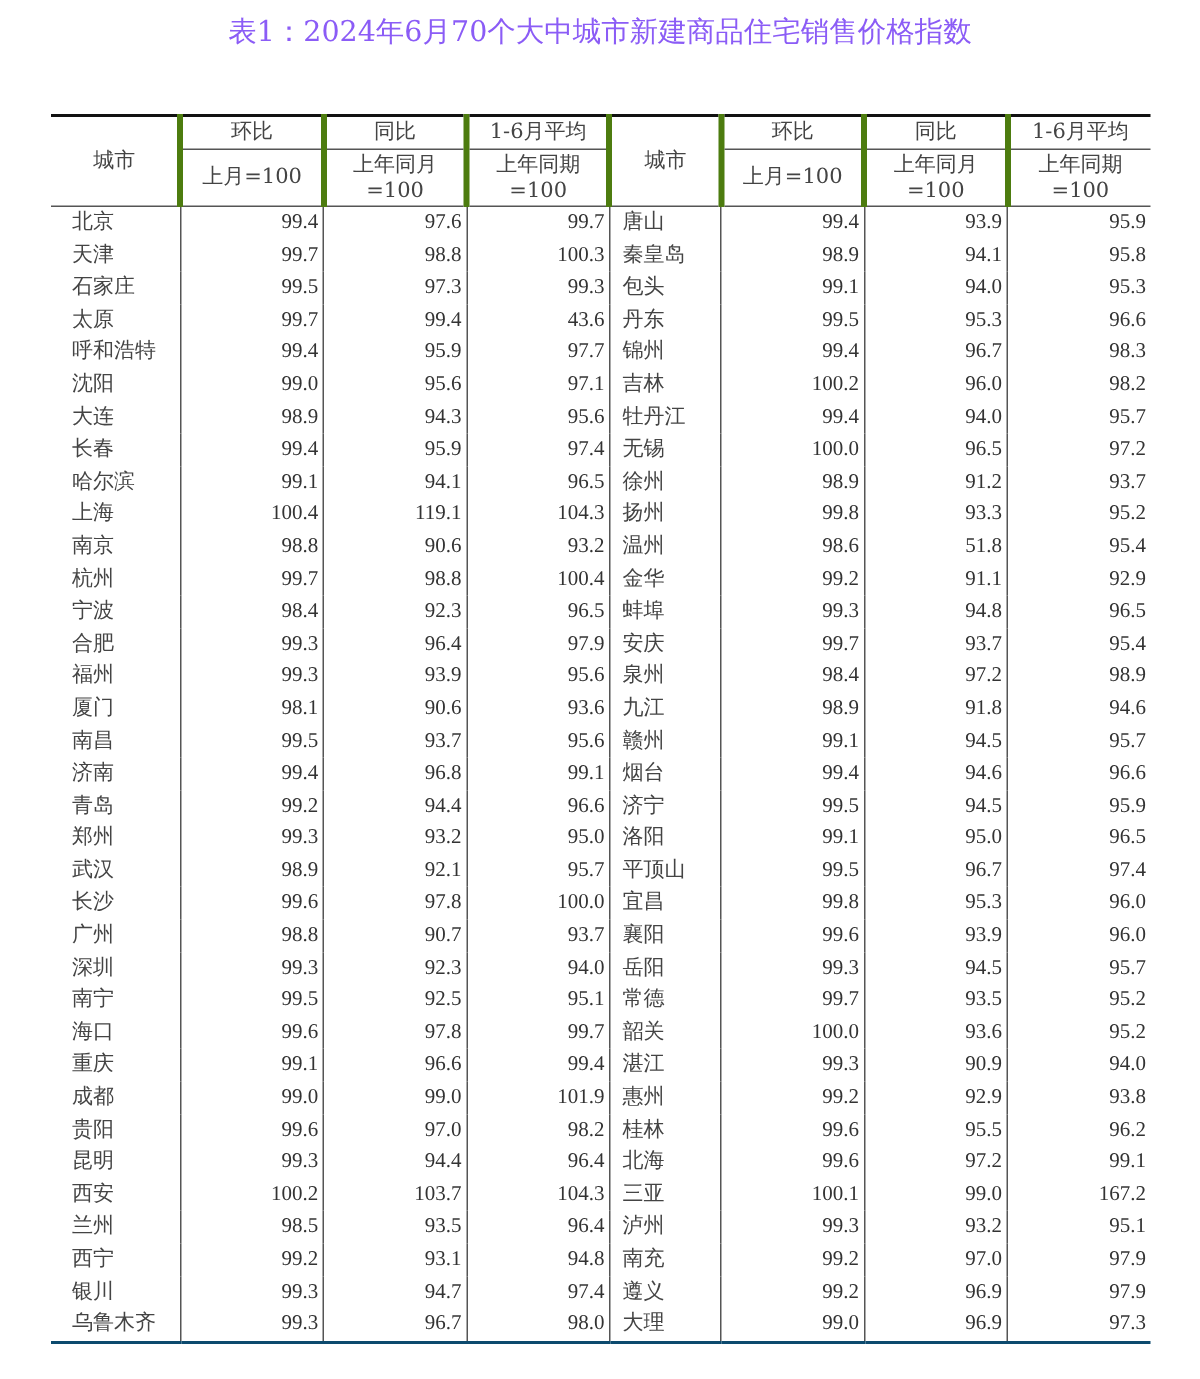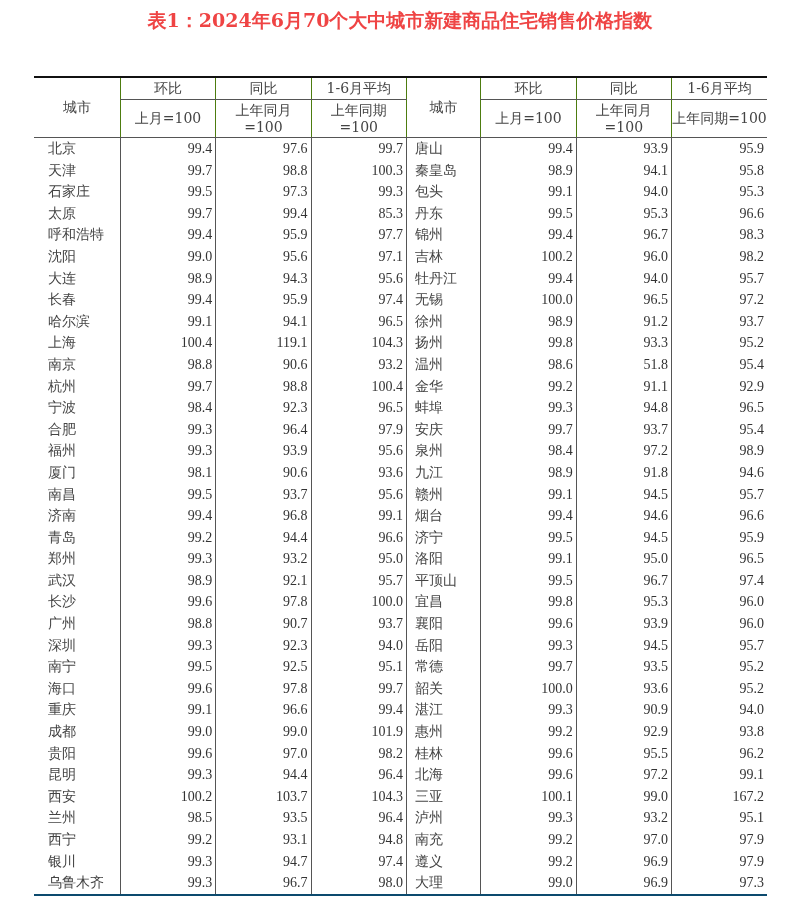--- a/index.html
+++ b/index.html
@@ -1,27 +1,27 @@
 <!DOCTYPE html>
 <html><head>
 <meta charset="utf-8">
 <style>
   html, body { margin: 0; padding: 0; background: #ffffff; }
   body { width: 800px; height: 919px; position: relative; overflow: hidden;
          font-family: "DejaVu Serif", "Liberation Serif", serif; color: #222; }
   .title { position: absolute; top: 8px; left: 0; width: 800px; text-align: center;
-           font-size: 19px; font-weight: bold; color: #ef4444; letter-spacing: 0px; }
+           font-size: 19px; font-weight: normal; color: #8b5cf6; letter-spacing: 0px; }
   table.idx { position: absolute; left: 34px; top: 76px; border-collapse: collapse;
               table-layout: fixed; width: 733px; }
   table.idx col.c-city { width: 86px; }
   table.idx col.c-num { width: 95px; }
   table.idx col.c-city2 { width: 74px; }
   table.idx thead tr:first-child th { border-top: 2px solid #111; }
   table.idx th { font-weight: normal; font-size: 14px; color: #444; text-align: center;
-                 border-left: 1px solid #4d7c0f; border-bottom: 1px solid #555; padding: 0; line-height: 17px; }
+                 border-left: 4px solid #4d7c0f; border-bottom: 1px solid #555; padding: 0; line-height: 17px; }
   table.idx th.first { border-left: none; }
   table.idx thead tr.r1 th { height: 21px; }
   table.idx thead tr.r2 th { height: 37px; }
   table.idx thead tr.r1 th.city { height: 59px; }
   table.idx tbody td { font-size: 14px; height: 21.6px; padding: 0; line-height: 21.6px;
                        border-left: 1px solid #555; white-space: nowrap; }
   table.idx tbody td.first { border-left: none; }
   table.idx tbody tr:last-child td { border-bottom: 2px solid #0c4a6e; }
   td.city { color: #444; padding-left: 14px !important; }
   td.city2 { padding-left: 8px !important; }
@@ -93,21 +93,21 @@
         <td class="num">99.3</td>
         <td class="city city2"><span class="jus"><span>包</span><span>头</span></span></td>
         <td class="num">99.1</td>
         <td class="num">94.0</td>
         <td class="num">95.3</td>
       </tr>
       <tr>
         <td class="first city"><span class="jus"><span>太</span><span>原</span></span></td>
         <td class="num">99.7</td>
         <td class="num">99.4</td>
-        <td class="num">85.3</td>
+        <td class="num">43.6</td>
         <td class="city city2"><span class="jus"><span>丹</span><span>东</span></span></td>
         <td class="num">99.5</td>
         <td class="num">95.3</td>
         <td class="num">96.6</td>
       </tr>
       <tr>
         <td class="first city"><span class="jus" style="justify-content: flex-start; letter-spacing: 0px;"><span>呼</span><span>和</span><span>浩</span><span>特</span></span></td>
         <td class="num">99.4</td>
         <td class="num">95.9</td>
         <td class="num">97.7</td>

